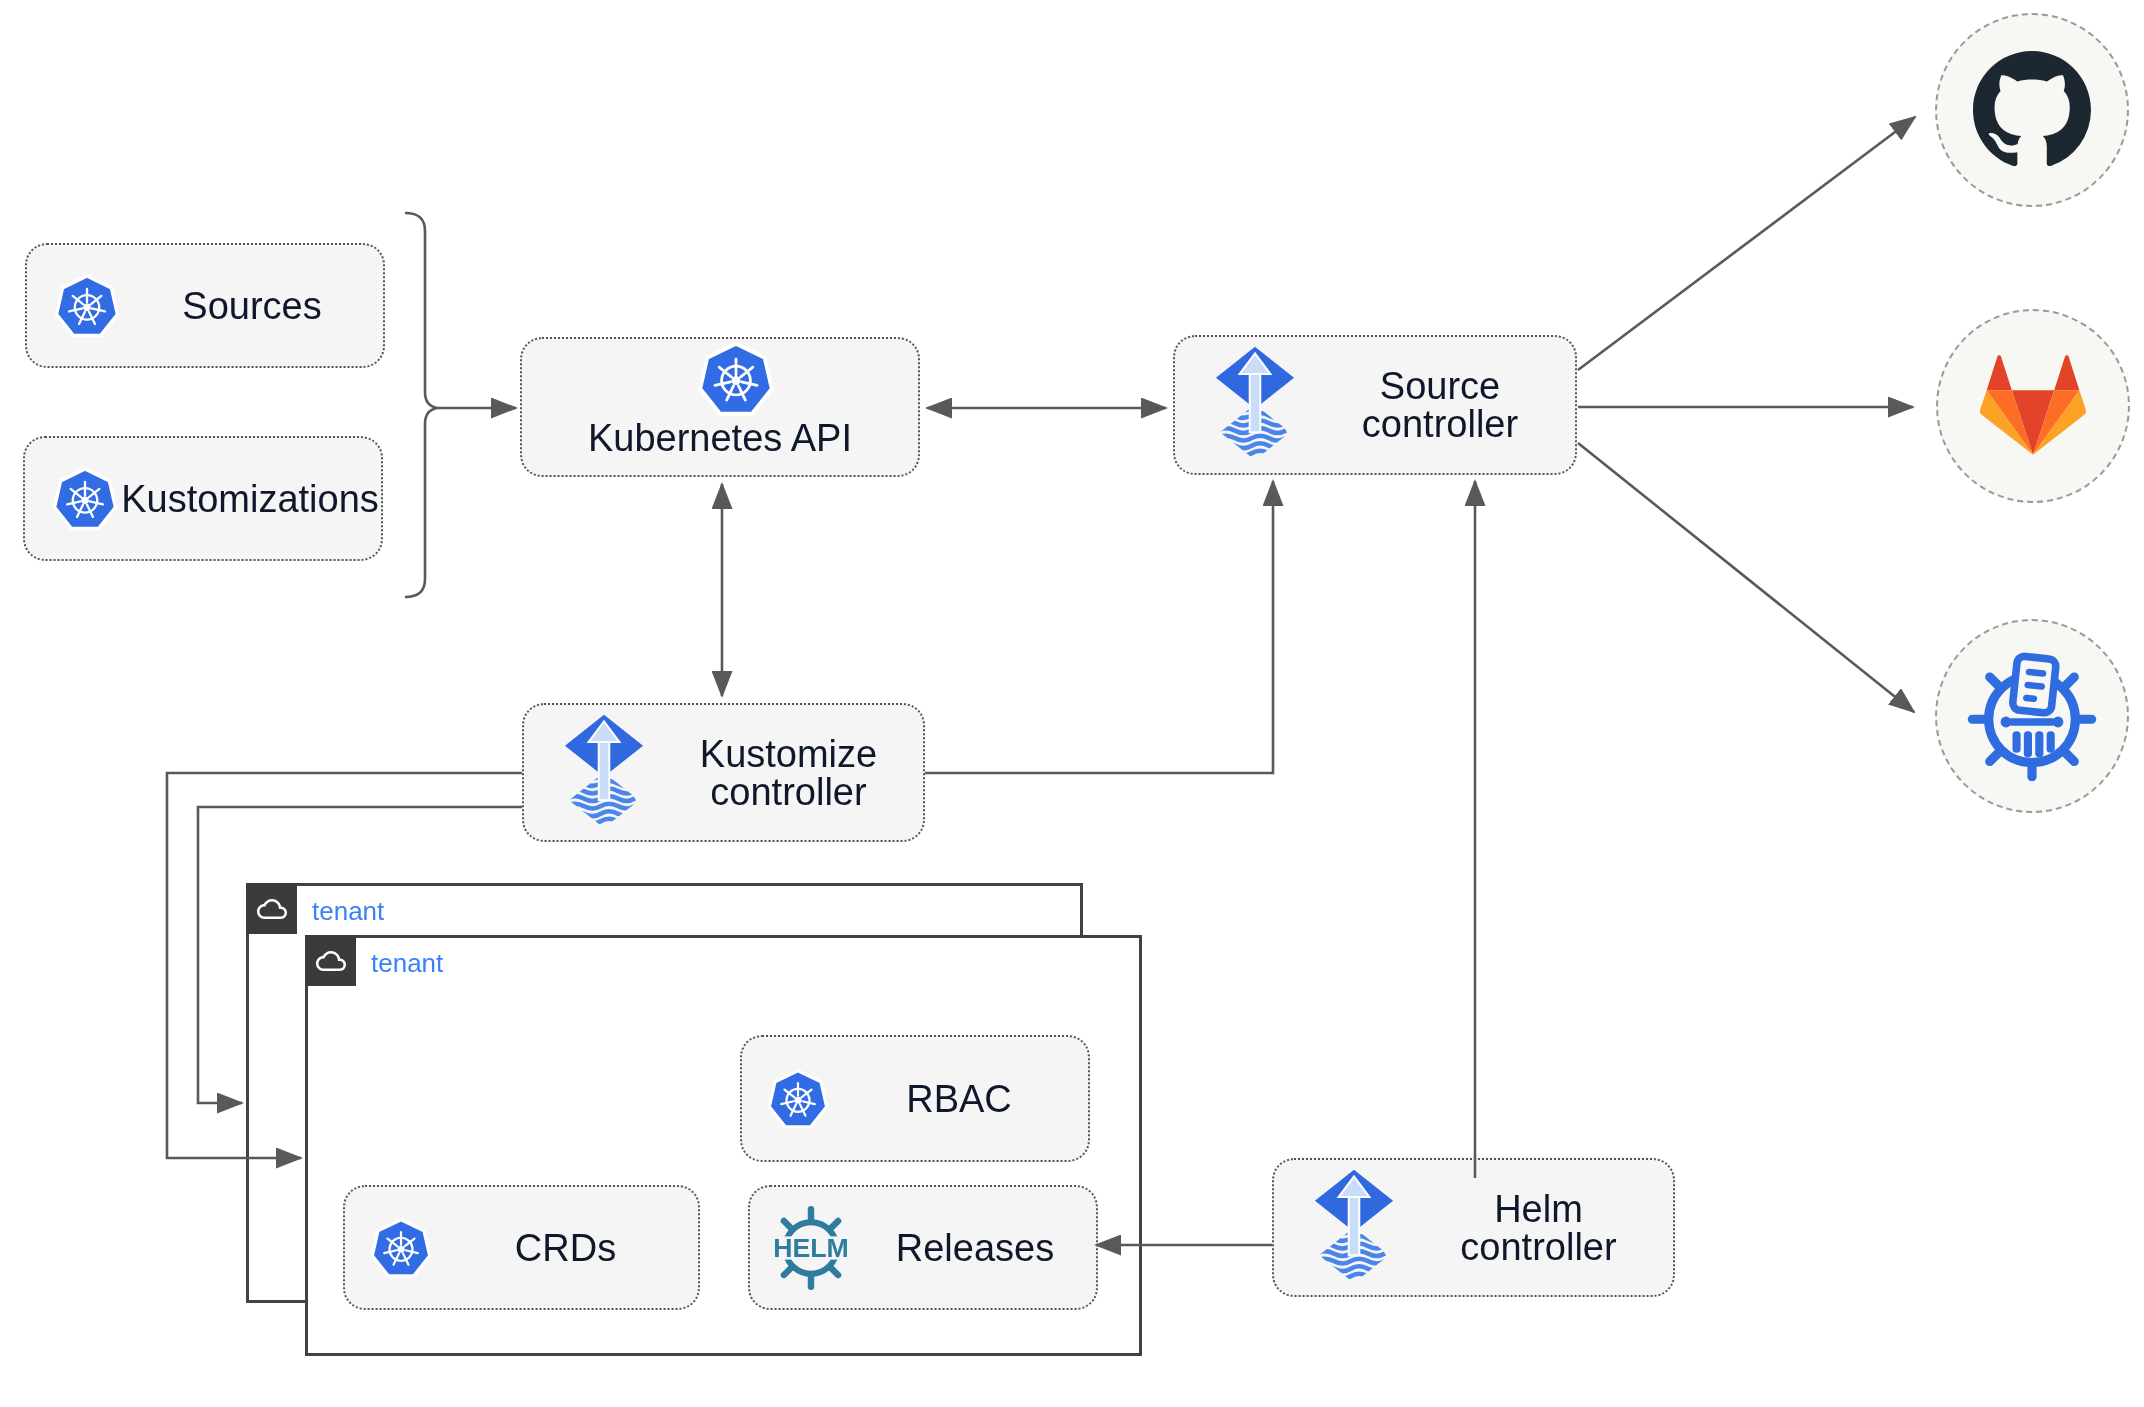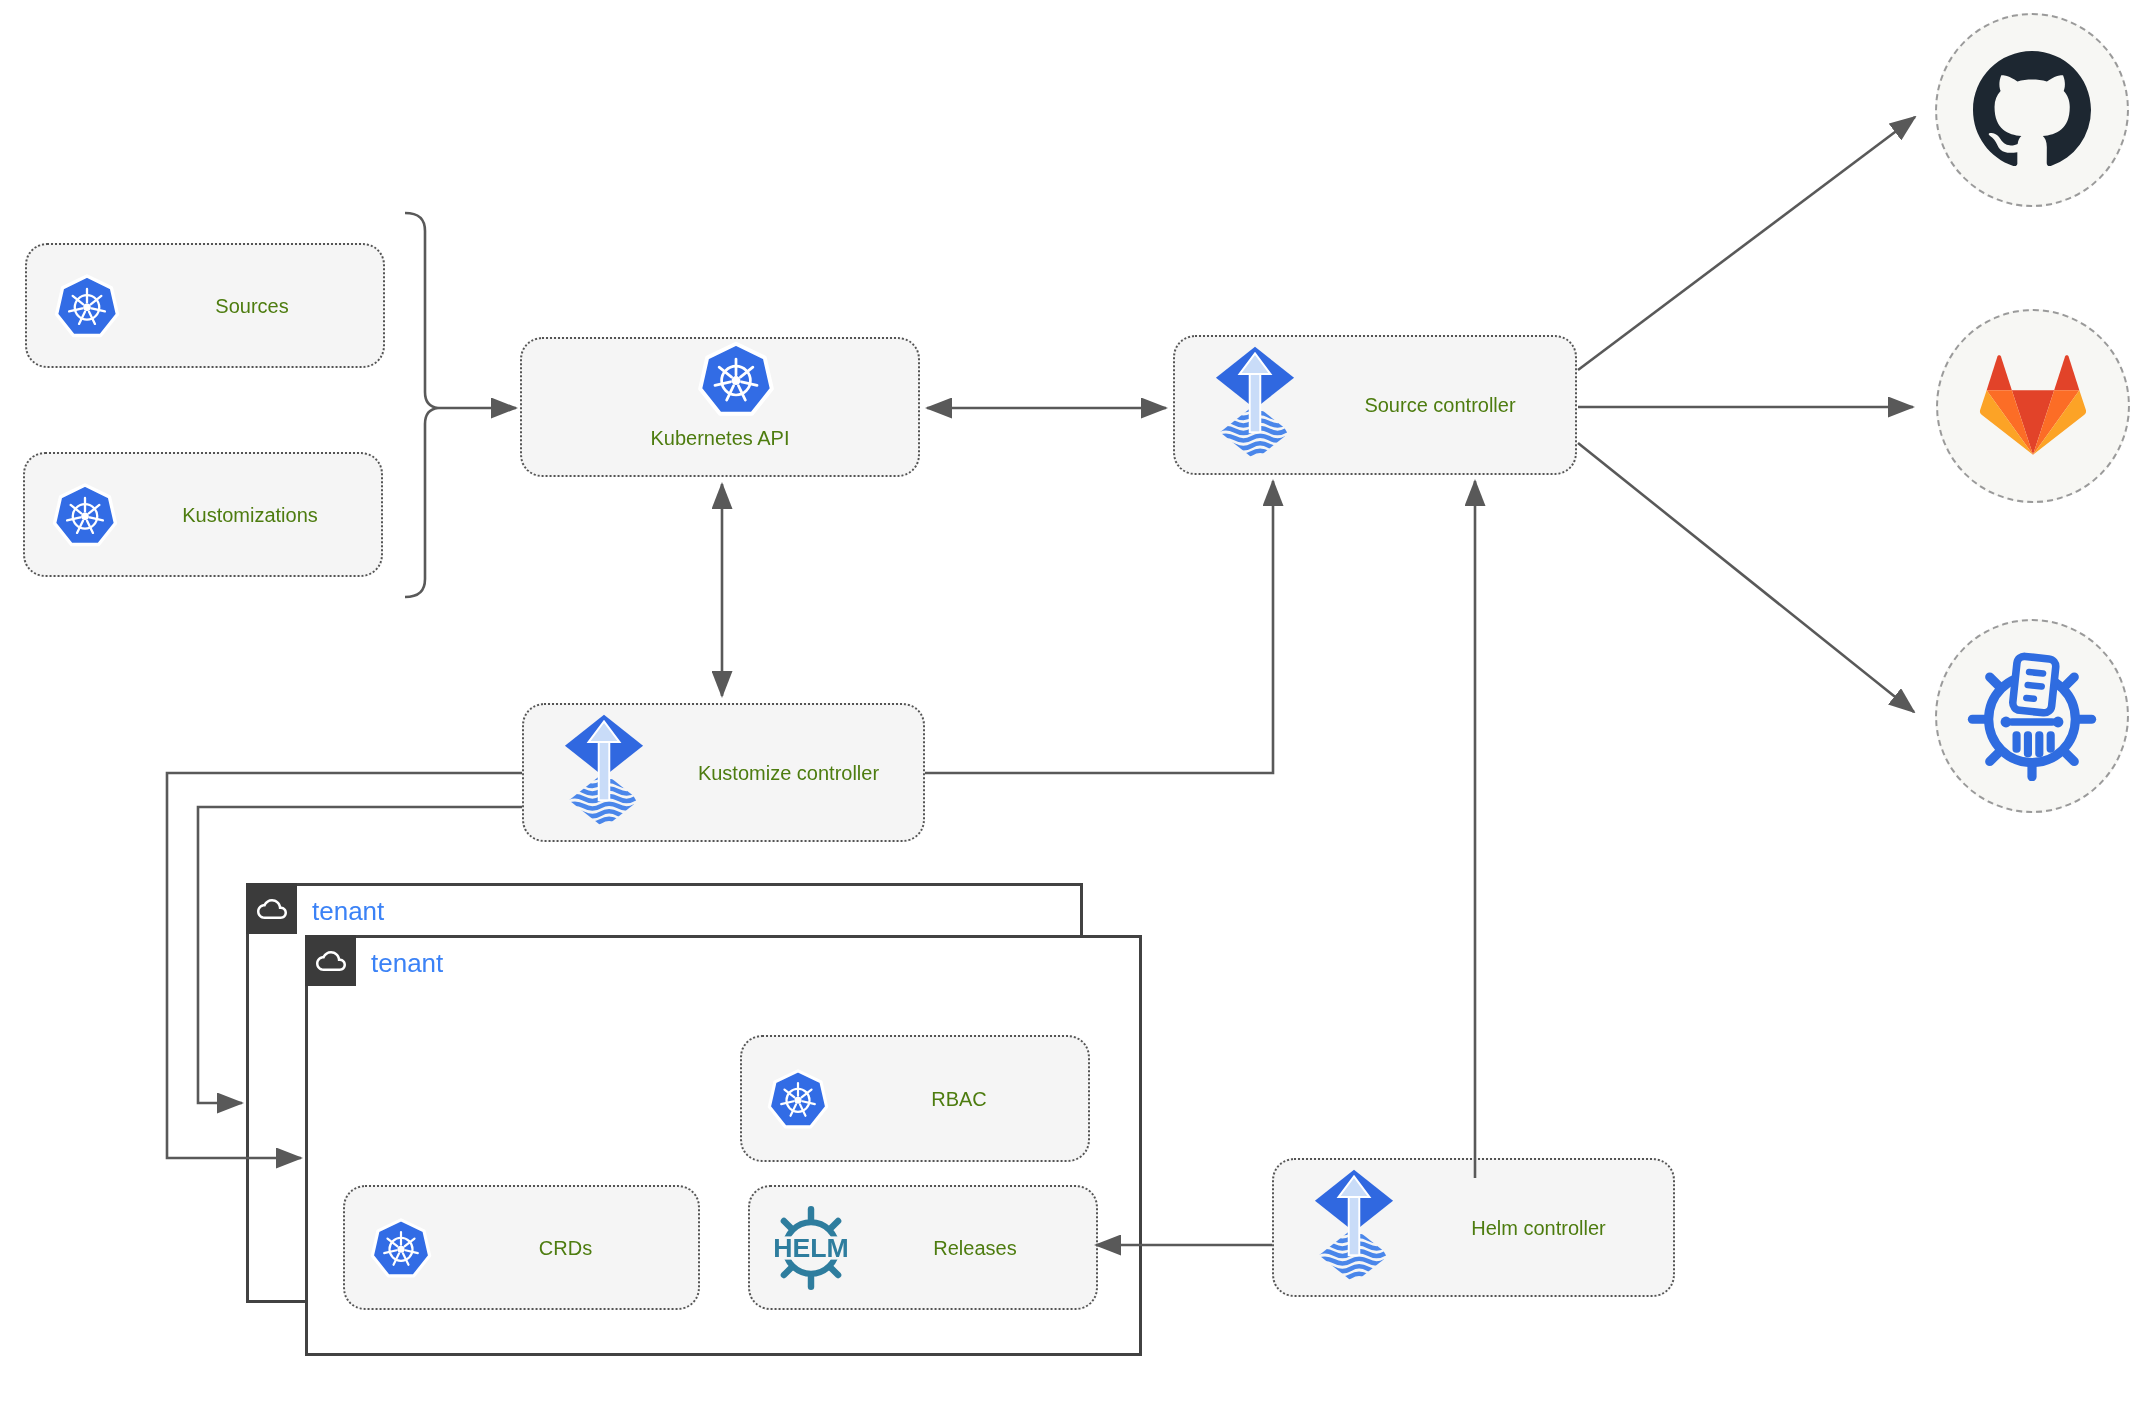--- a/index.html
+++ b/index.html
@@ -7,25 +7,25 @@
   #canvas{position:relative;width:2144px;height:1407px;background:#fff;overflow:hidden;}
 
   
   .node{
     position:absolute;display:flex;align-items:center;
     background:var(--node_fill,#f5f5f5);
     border:2.5px dotted var(--node_border,#545454);
     border-radius:22px;box-sizing:border-box;
   }
   .node .ic{flex:0 0 auto;display:flex;align-items:center;justify-content:center;}
-  .node .lbl{flex:1 1 auto;text-align:center;font-size:20px;line-height:38px;color:#4d7c0f;}
+  .node .lbl{flex:1 1 auto;text-align:center;font-size:38px;line-height:38px;color:#0f172a;}
 
   
   #n-sources        {left:25px;  top:243px;  width:360px; height:125px;}
-  #n-kustomizations {left:23px;  top:452px;  width:360px; height:125px;}
+  #n-kustomizations {left:23px;  top:436px;  width:360px; height:125px;}
   #n-k8sapi         {left:520px; top:337px;  width:400px; height:140px;flex-direction:column;}
   #n-sourcectl      {left:1173px;top:335px;  width:404px; height:140px;}
   #n-kustomizectl   {left:522px; top:703px;  width:403px; height:139px;}
   #n-helmctl        {left:1272px;top:1158px; width:403px; height:139px;justify-content:flex-end;}
   #n-namespaces     {left:343px; top:1035px; width:357px; height:127px;}
   #n-rbac           {left:740px; top:1035px; width:350px; height:127px;justify-content:center;}
   #n-crds           {left:343px; top:1185px; width:357px; height:125px;}
   #n-releases       {left:748px; top:1185px; width:350px; height:125px;}
 
   #n-sources .ic,#n-kustomizations .ic{margin-left:26px;width:68px;height:68px;}

